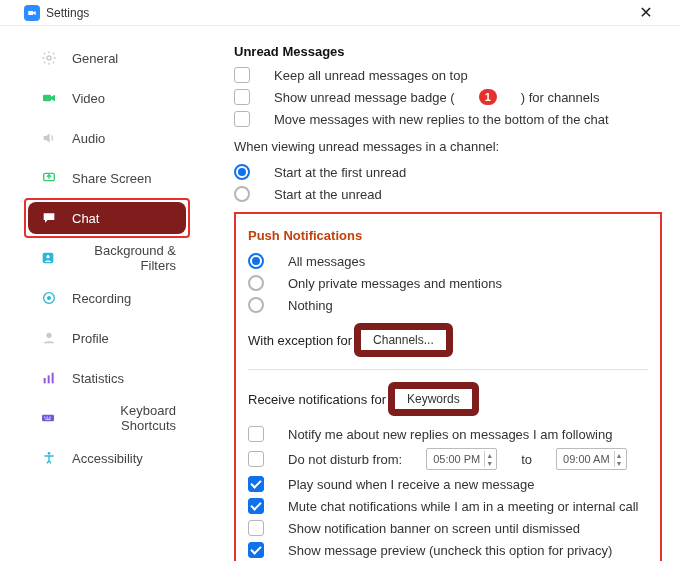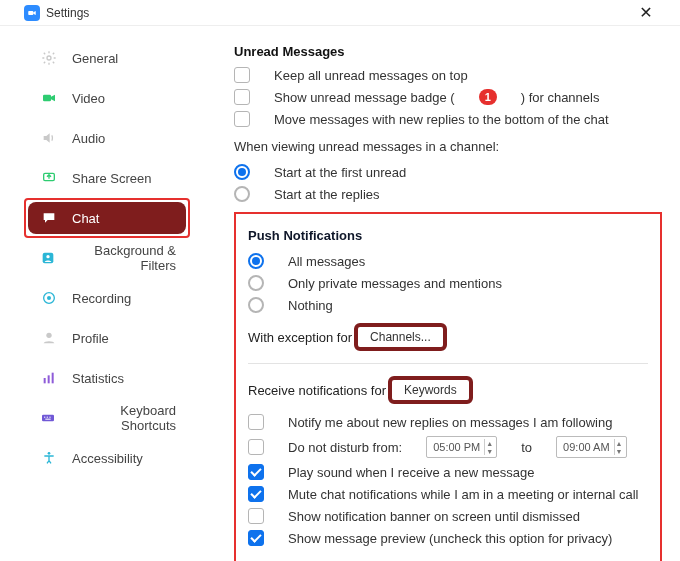--- a/index.html
+++ b/index.html
@@ -13,32 +13,32 @@
 .main { display:flex; height:535px;}
 .sidebar { width:198px; padding:12px 8px 0 24px;text-align:right;}
 .side-wrap { border:2px solid transparent; border-radius:4px; padding:2px;}
 .side-wrap.hl { border-color:#E6302E;}
 .side-item { display:flex; align-items:center; gap:12px; height:32px; padding:0 10px; border-radius:8px; cursor:pointer; color:#444;}
 .side-item .ico { width:22px; height:22px; border-radius:6px; display:flex; align-items:center; justify-content:center;}
 .side-item.active { background:#7f1d1d; color:#fff;}
 .side-item .lbl { font-size:13px;}
 .content { flex:1; padding:8px 18px 0 36px; overflow:hidden;}
 .section-title { font-weight:700; font-size:13px; margin:10px 0 8px 0; color:#111;}
-.sub-title { font-weight:700; font-size:13px; margin:4px 0 10px 0; color:#0f172a;}
+.sub-title { font-weight:700; font-size:13px; margin:4px 0 10px 0; color:#c2410c;}
 .row { display:flex; align-items:center; gap:24px; margin:6px 0; font-size:13px; color:#333;}
 .cb { width:16px; height:16px; border:1px solid #b5b5b5; border-radius:3px; background:#fff; display:inline-flex; align-items:center; justify-content:center; cursor:pointer; flex-shrink:0;}
 .cb.checked { background:#0E72ED; border-color:#0E72ED;}
 .cb.checked::after { content:""; width:8px; height:4px; border-left:2px solid #fff; border-bottom:2px solid #fff; transform:rotate(-45deg); margin-top:-2px;}
 .radio { width:16px; height:16px; border:2px solid #b5b5b5; border-radius:50%; display:inline-flex; align-items:center; justify-content:center; cursor:pointer; flex-shrink:0;}
 .radio.sel { border-color:#0E72ED;}
 .radio.sel::after { content:""; width:8px; height:8px; background:#0E72ED; border-radius:50%;}
 .badge { display:inline-flex; align-items:center; justify-content:center; min-width:18px; height:16px; padding:0 4px; background:#E6302E; color:#fff; border-radius:8px; font-size:11px; font-weight:600;}
 .plain { font-size:13px; color:#333; margin:12px 0 10px 0;}
 .hlbox { border:2px solid #E6302E; padding:10px 12px 14px 12px; margin-top:10px;}
-.btn-outline { border:4px solid #7f1d1d; border-radius:6px; padding:3px 12px; font-size:12px; color:#333; background:#fff; cursor:pointer;}
+.btn-outline { border:7px solid #7f1d1d; border-radius:6px; padding:3px 12px; font-size:12px; color:#333; background:#fff; cursor:pointer;}
 .row-with-btn { display:flex; align-items:center; gap:2px; font-size:13px; margin:10px 0;}
 .divider { border-top:1px solid #e3e3e3; margin:12px 0;}
 .timebox { display:inline-flex; align-items:center; border:1px solid #bbb; border-radius:2px; height:22px; padding:0 2px 0 6px; font-size:11px; color:#555; background:#fff;}
 .spin { display:flex; flex-direction:column; margin-left:4px;}
 .spin div { width:10px; height:8px; border-left:1px solid #ccc; display:flex; align-items:center; justify-content:center; font-size:7px; color:#777; cursor:pointer;}
 </style>
 </head>
 <body>
 
 <div class="titlebar">
@@ -204,21 +204,21 @@
     </div>
 
     <div class="plain">When viewing unread messages in a channel:</div>
 
     <div class="row">
       <span class="radio sel"></span>
       <span>Start at the first unread</span>
     </div>
     <div class="row">
       <span class="radio"></span>
-      <span>Start at the replies</span>
+      <span>Start at the unread</span>
     </div>
 
     <div class="hlbox">
       <div class="sub-title">Push Notifications</div>
 
       <div class="row">
         <span class="radio sel"></span>
         <span>All messages</span>
       </div>
       <div class="row">

